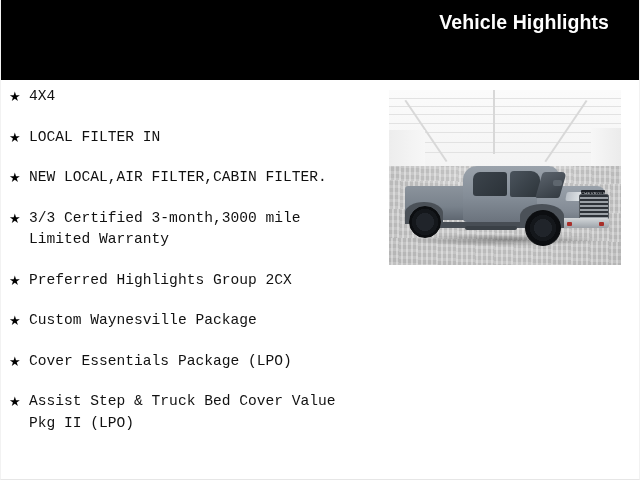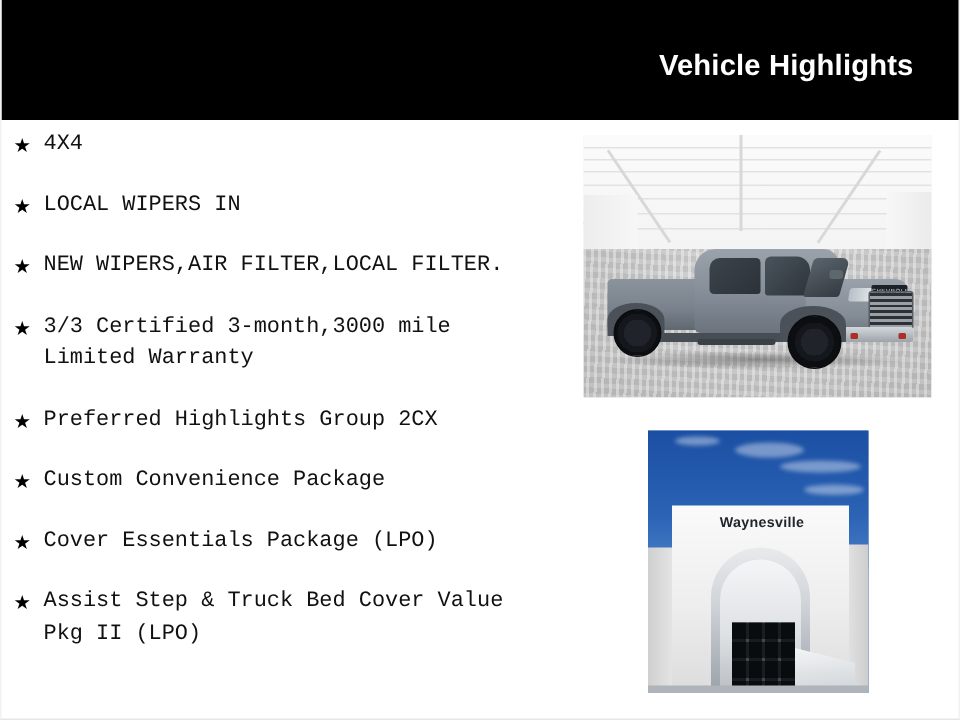--- a/index.html
+++ b/index.html
@@ -27,21 +27,21 @@
     position: absolute;
     left: 0;
     top: 0;
     width: 640px;
     height: 80px;
     background: #000000;
   }
   #header-title {
     position: absolute;
     right: 32px;
-    top: 32px;
+    top: 10px;
     color: #ffffff;
     font-size: 19.5px;
     font-weight: bold;
     letter-spacing: 0.1px;
     line-height: 24px;
     white-space: nowrap;
     text-align: right;
   }
 
   
@@ -367,37 +367,37 @@
     <div id="header-title">Vehicle Highlights</div>
   </div>
 
   <ul id="highlights-list">
     <li class="highlight-item">
       <span class="star-bullet">★</span>
       <span class="highlight-text">4X4</span>
     </li>
     <li class="highlight-item">
       <span class="star-bullet">★</span>
-      <span class="highlight-text">LOCAL WIPERS IN</span>
-    </li>
-    <li class="highlight-item">
-      <span class="star-bullet">★</span>
-      <span class="highlight-text">NEW WIPERS,AIR FILTER,LOCAL FILTER.</span>
+      <span class="highlight-text">LOCAL FILTER IN</span>
+    </li>
+    <li class="highlight-item">
+      <span class="star-bullet">★</span>
+      <span class="highlight-text">NEW LOCAL,AIR FILTER,CABIN FILTER.</span>
     </li>
     <li class="highlight-item">
       <span class="star-bullet">★</span>
       <span class="highlight-text">3/3 Certified 3-month,3000 mile Limited Warranty</span>
     </li>
     <li class="highlight-item">
       <span class="star-bullet">★</span>
       <span class="highlight-text">Preferred Highlights Group 2CX</span>
     </li>
     <li class="highlight-item">
       <span class="star-bullet">★</span>
-      <span class="highlight-text">Custom Convenience Package</span>
+      <span class="highlight-text">Custom Waynesville Package</span>
     </li>
     <li class="highlight-item">
       <span class="star-bullet">★</span>
       <span class="highlight-text">Cover Essentials Package (LPO)</span>
     </li>
     <li class="highlight-item">
       <span class="star-bullet">★</span>
       <span class="highlight-text">Assist Step &amp; Truck Bed Cover Value Pkg II (LPO)</span>
     </li>
   </ul>
@@ -437,31 +437,14 @@
       <div class="tk-towhook" style="left:196px"></div>
       <div class="tk-rocker"></div>
       <div class="tk-step"></div>
       <div class="tk-arch rear"></div>
       <div class="tk-arch front"></div>
       <div class="tk-wheel rear"></div>
       <div class="tk-wheel front"></div>
     </div>
   </div>
 
-  <div id="dealership-photo">
-    <div class="sky"></div>
-    <div class="cloud" style="left:58px;top:8px;width:46px;height:10px"></div>
-    <div class="cloud" style="left:88px;top:20px;width:54px;height:8px"></div>
-    <div class="cloud" style="left:104px;top:36px;width:40px;height:7px"></div>
-    <div class="cloud" style="left:18px;top:4px;width:30px;height:6px"></div>
-
-    <div class="facade-wing-left"></div>
-    <div class="facade-wing-right"></div>
-    <div class="facade"></div>
-    <div class="dealer-sign">Waynesville</div>
-    <div class="arch-opening"></div>
-    <div class="arch-inner"></div>
-    <div class="entry-glass"></div>
-    <div class="entry-canopy"></div>
-    <div class="ground-strip"></div>
-  </div>
 
 </div>
 
 </body></html>

